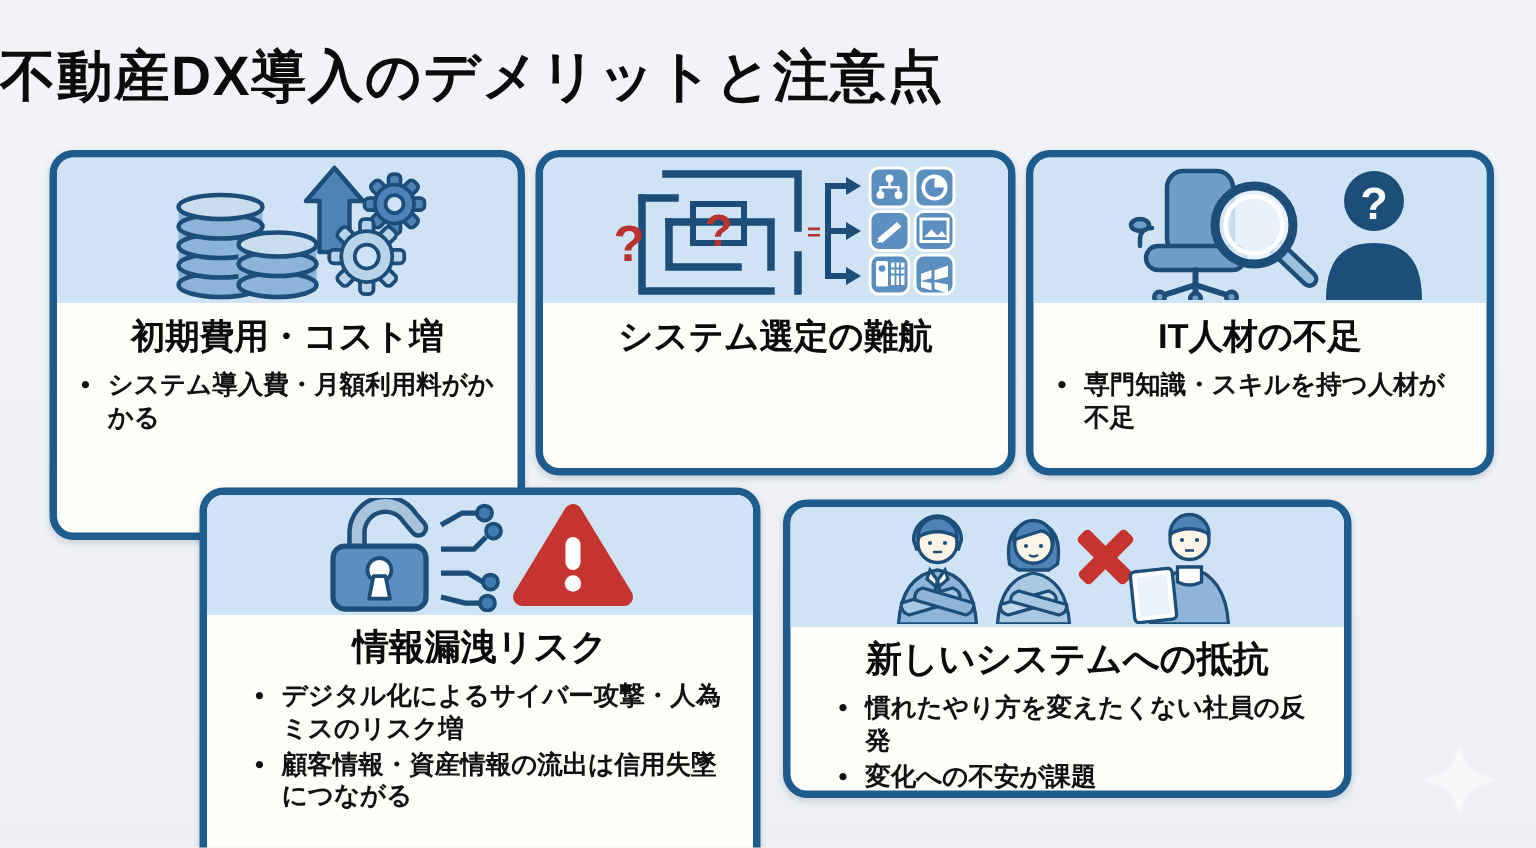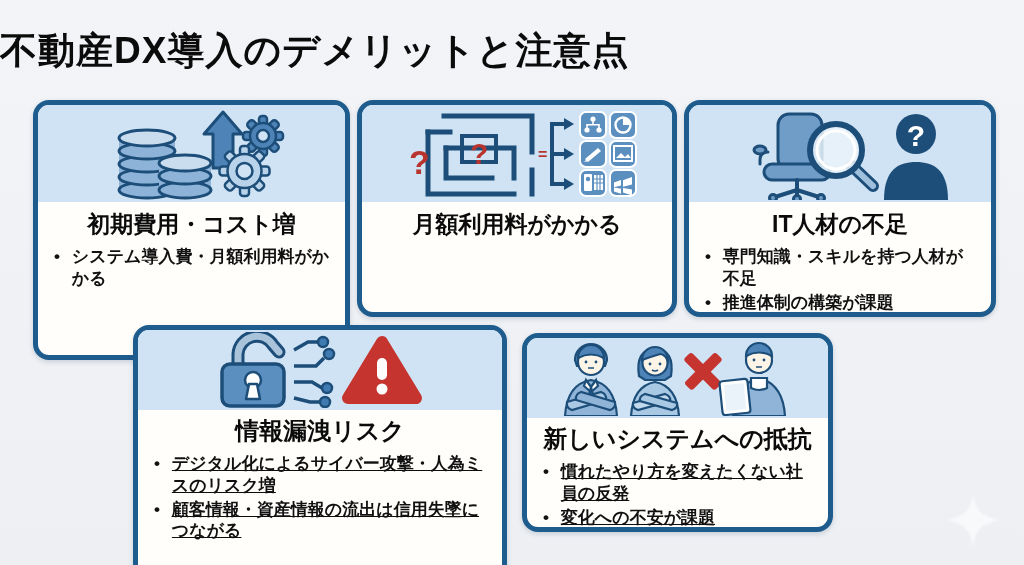--- a/index.html
+++ b/index.html
@@ -44,23 +44,23 @@
   .bullet .dot { display:inline-block; width:1.05em; text-indent:0; }
 
   
   #card-cost      { left:33px;  top:100px; width:317px; height:260px; }
   #card-selection { left:357px; top:100px; width:320px; height:217px; }
   #card-talent    { left:684px; top:100px; width:312px; height:217px; }
   #card-cost .card-header, #card-selection .card-header, #card-talent .card-header { height:97px; }
 
   
   #card-leak       { left:133px; top:325px; width:374px; height:255px; }
-  #card-resistance { left:522px; top:333px; width:311px; height:199px; }
+  #card-resistance { left:522px; top:333px; width:379px; height:199px; }
   #card-leak .card-header, #card-resistance .card-header { height:80px; }
-  #card-leak .bullets, #card-resistance .bullets { padding-left:16px;text-decoration:underline; }
+  #card-leak .bullets, #card-resistance .bullets { padding-left:32px; }
   #card-leak .card-title, #card-resistance .card-title { font-size:24px; margin-top:5px; }
 
   .watermark {
     position:absolute; right:24px; bottom:18px; width:54px; height:54px;
     opacity:.65; filter:blur(1px);
   }
 </style>
 </head>
 <body>
 
@@ -185,21 +185,21 @@
 
           <g fill="#fff">
             <path d="M222 74.5 l7-2.5 v5.5 l-7 1.8 z"></path>
             <path d="M231 71.2 l9-3.2 v7.5 l-9 2.3 z" transform="translate(0,1)"></path>
             <path d="M222 80.5 l7 1.2 v5 l-7-2.2 z" transform="translate(0,-1)"></path>
             <path d="M231 82 l9 1.6 v6 l-9-3 z" transform="translate(0,-2)"></path>
           </g>
         </g>
       </svg>
     </div>
-    <div class="card-title">月額利用料がかかる</div>
+    <div class="card-title">システム選定の難航</div>
   </div>
 
   <div class="card" id="card-talent">
     <div class="card-header">
       <svg width="220" height="92" viewBox="0 0 220 92">
 
         <g stroke="#1d4e79" stroke-width="3" fill="#6f9dc8" stroke-linecap="round">
           <rect x="48" y="6" width="44" height="56" rx="11"></rect>
           <path d="M38 44 q-8 0 -8 8 l0 4" fill="none"></path>
           <ellipse cx="30" cy="42" rx="6" ry="4"></ellipse>
@@ -221,21 +221,20 @@
         <g fill="#1d4e79">
           <circle cx="186" cy="26" r="20"></circle>
           <path d="M154 92 C154 62 168 54 186 54 C204 54 218 62 218 92 Z"></path>
         </g>
         <text x="186" y="38" text-anchor="middle" font-size="30" font-weight="bold" fill="#ffffff">?</text>
       </svg>
     </div>
     <div class="card-title">IT人材の不足</div>
     <div class="bullets">
       <div class="bullet"><span class="dot">•</span><span>専門知識・スキルを持つ人材が不足</span></div>
-      <div class="bullet"><span class="dot">•</span><span>推進体制の構築が課題</span></div>
     </div>
   </div>
 
   <div class="card" id="card-leak">
     <div class="card-header">
       <svg width="220" height="76" viewBox="0 0 220 76">
 
         <path d="M28 36 V22 A19 19 0 0 1 63 13 l6 7" fill="none" stroke="#1d4e79" stroke-width="13" stroke-linecap="round"></path>
         <path d="M28 36 V22 A19 19 0 0 1 63 13 l6 7" fill="none" stroke="#a9c4da" stroke-width="7" stroke-linecap="round"></path>
 

